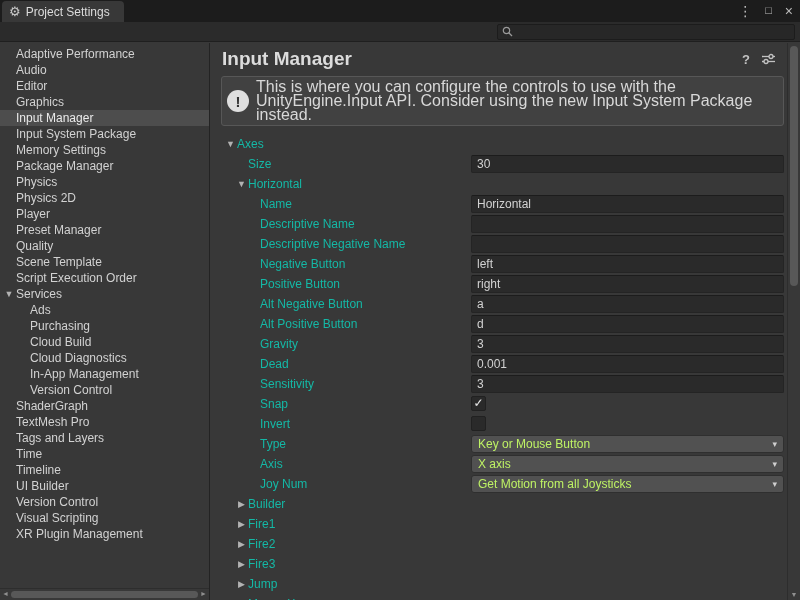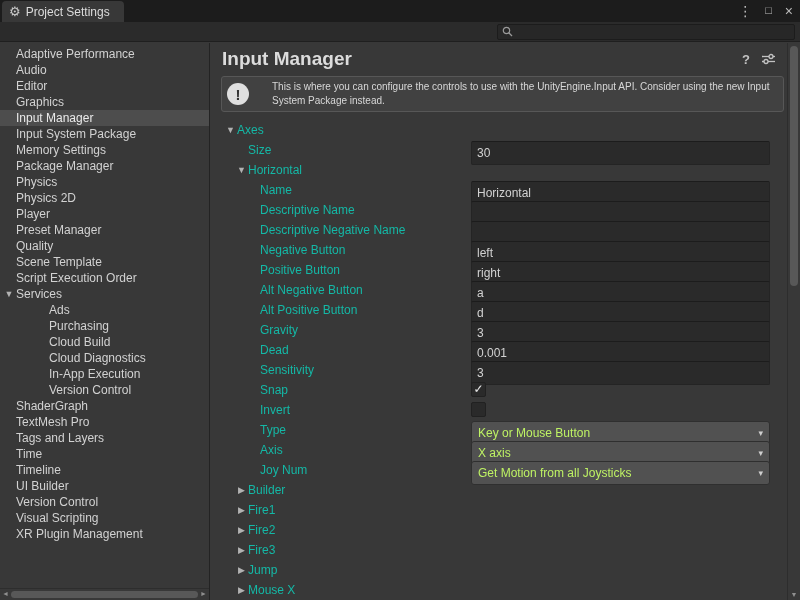--- a/index.html
+++ b/index.html
@@ -21,40 +21,40 @@
   .winbtns span { cursor: default; line-height: 1; }
   
   .toolbar { height: 20px; background: #2b2b2b; border-bottom: 1px solid #1f1f1f; display: flex; justify-content: flex-end; align-items: center; padding: 0 5px; }
   .searchbox { width: 298px; height: 16px; background: #272727; border: 1px solid #1c1c1c; border-radius: 2px; display: flex; align-items: center; padding: 0 4px; gap: 4px; }
   .searchbox input { flex: 1; background: transparent; border: none; outline: none; color: #d2d2d2; font: 11px "Liberation Sans", sans-serif; padding: 0; min-width: 0; }
   
   .content { position: absolute; top: 43px; left: 0; right: 0; bottom: 0; display: flex; }
   .sidebar { width: 210px; border-right: 1px solid #232323; padding-top: 3px; position: relative; overflow: hidden; background: #383838; }
   .sb-item { height: 16px; line-height: 16px; padding-left: 16px; white-space: nowrap; color: #d2d2d2; position: relative; cursor: default; }
   .sb-item.selected { background: #4d4d4d; color: #eaeaea; }
-  .sb-item.child { padding-left: 49px; }
+  .sb-item.child { padding-left: 30px; }
   .sb-tri { position: absolute; left: 3px; top: 0; width: 12px; text-align: center; font-size: 9px; color: #b2b2b2; }
   
   .main { flex: 1; position: relative; background: #383838; }
   .main-inner { position: absolute; left: 0; right: 13px; top: 0; bottom: 0; overflow: hidden; }
   .main-header { display: flex; align-items: center; padding: 6px 6px 2px 12px; height: 28px; }
   .main-title { font-size: 19px; font-weight: bold; color: #dcdcdc; flex: 1; }
   .hdr-icons { display: flex; align-items: center; gap: 11px; padding-right: 5px; color: #c2c2c2; }
   .help-q { font-weight: bold; font-size: 13px; }
   .infobox { margin: 5px 3px 8px 11px; min-height: 34px; background: #414141; border: 1px solid #575757; border-radius: 3px; display: flex; align-items: center; gap: 7px; padding: 3px 8px 3px 5px; }
   .info-icon { width: 22px; height: 22px; border-radius: 50%; background: #dfdfdf; color: #333; font-weight: bold; font-size: 15px; display: flex; align-items: center; justify-content: center; flex-shrink: 0; }
-  .info-text { font-size: 10px; line-height: 14px; color: #d8d8d8; max-width: 534px; margin-left: 16px; }
+  .info-text { font-size: 16px; line-height: 14px; color: #d8d8d8; max-width: 534px; }
   .trow { height: 20px; display: flex; align-items: center; position: relative; }
   .tri { width: 13px; flex-shrink: 0; text-align: center; font-size: 9px; color: #b2b2b2; }
   .i0 { padding-left: 14px; }
   .i1 { padding-left: 25px; }
   .i1n { padding-left: 38px; }
   .i2 { padding-left: 50px; }
   .lbl { color: #14b8a6; white-space: nowrap; }
-  .ctrl { position: absolute; left: 261px; right: 17px; height: 24px; top: 1px; }
+  .ctrl { position: absolute; left: 261px; right: 3px; height: 18px; top: 1px; }
   .tinput { background: #2a2a2a; border: 1px solid #242424; border-top-color: #1c1c1c; border-radius: 2px; color: #d2d2d2; font: 12px "Liberation Sans", sans-serif; padding: 0 5px; outline: none; }
   .drop { background: #515151; border: 1px solid #2f2f2f; border-radius: 3px; display: flex; align-items: center; padding: 0 6px; }
   .drop-label { flex: 1; color: #bef264; white-space: nowrap; overflow: hidden; }
   .drop-arrow { font-size: 9px; color: #cfcfcf; }
   .cb { width: 15px; height: 15px; top: 2px; right: auto; background: #2a2a2a; border: 1px solid #212121; border-radius: 2px; color: #e8e8e8; font-size: 12px; line-height: 13px; text-align: center; }
   
   .vscroll { position: absolute; top: 0; right: 0; bottom: 0; width: 13px; border-left: 1px solid #2d2d2d; background: #383838; }
   .vthumb { position: absolute; left: 2px; right: 2px; top: 3px; height: 240px; background: #585858; border-radius: 5px; }
   .varrow { position: absolute; left: 0; width: 100%; text-align: center; font-size: 7px; color: #8f8f8f; }
   .hscroll { position: absolute; left: 0; right: 0; bottom: 0; height: 12px; background: #383838; border-top: 1px solid #2d2d2d; }
@@ -105,21 +105,21 @@
     <div class="sb-item">Scene Template</div>
     <div class="sb-item">Script Execution Order</div>
     <div class="sb-item">
       <span class="sb-tri">▼</span>
       <span>Services</span>
     </div>
     <div class="sb-item child">Ads</div>
     <div class="sb-item child">Purchasing</div>
     <div class="sb-item child">Cloud Build</div>
     <div class="sb-item child">Cloud Diagnostics</div>
-    <div class="sb-item child">In-App Execution</div>
+    <div class="sb-item child">In-App Management</div>
     <div class="sb-item child">Version Control</div>
     <div class="sb-item">ShaderGraph</div>
     <div class="sb-item">TextMesh Pro</div>
     <div class="sb-item">Tags and Layers</div>
     <div class="sb-item">Time</div>
     <div class="sb-item">Timeline</div>
     <div class="sb-item">UI Builder</div>
     <div class="sb-item">Version Control</div>
     <div class="sb-item">Visual Scripting</div>
     <div class="sb-item">XR Plugin Management</div>

